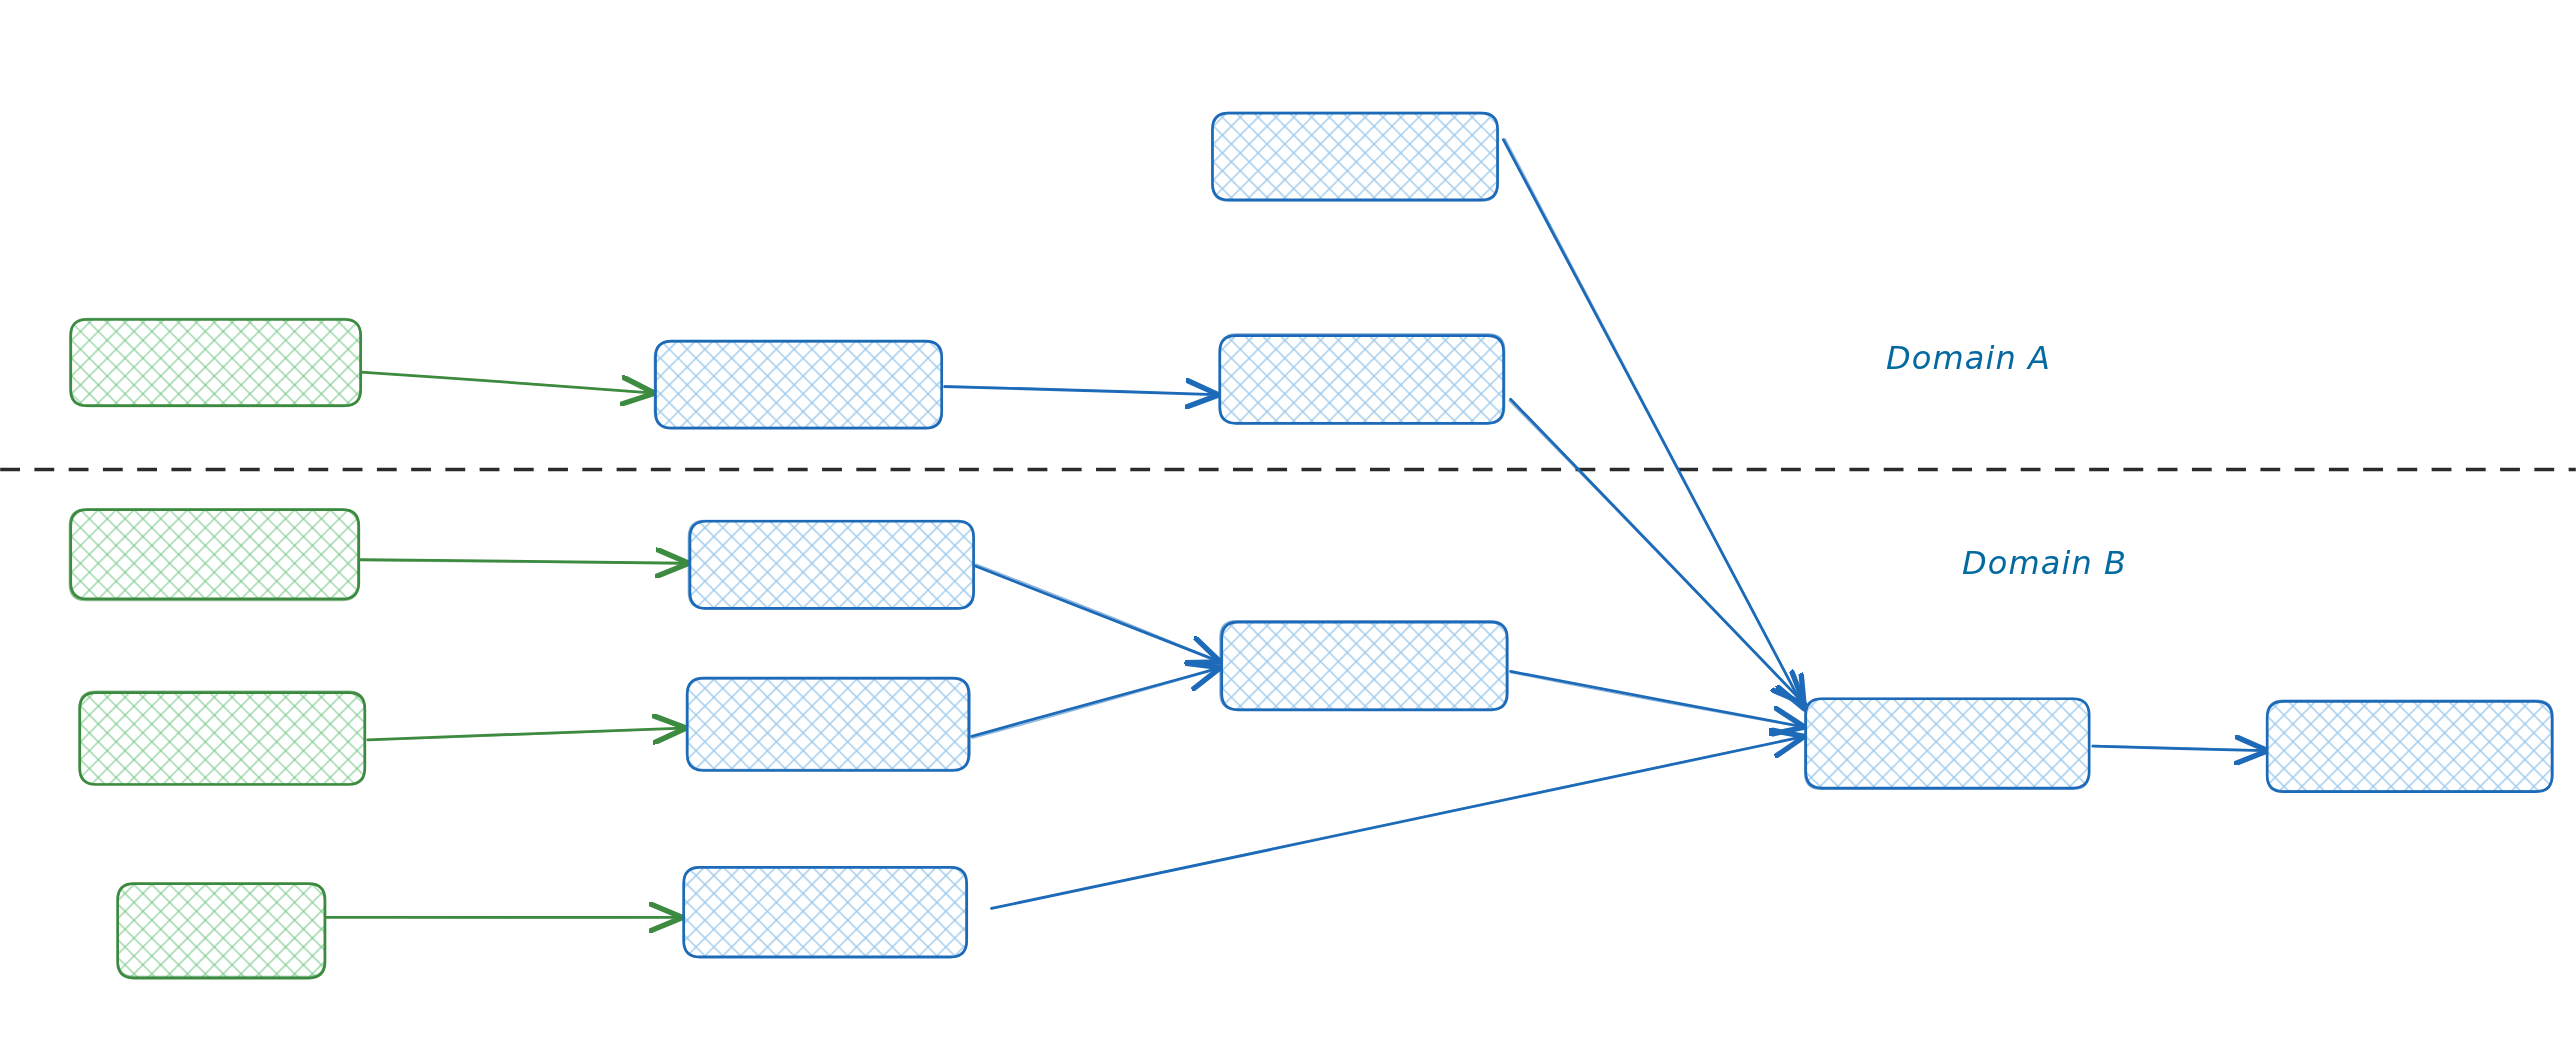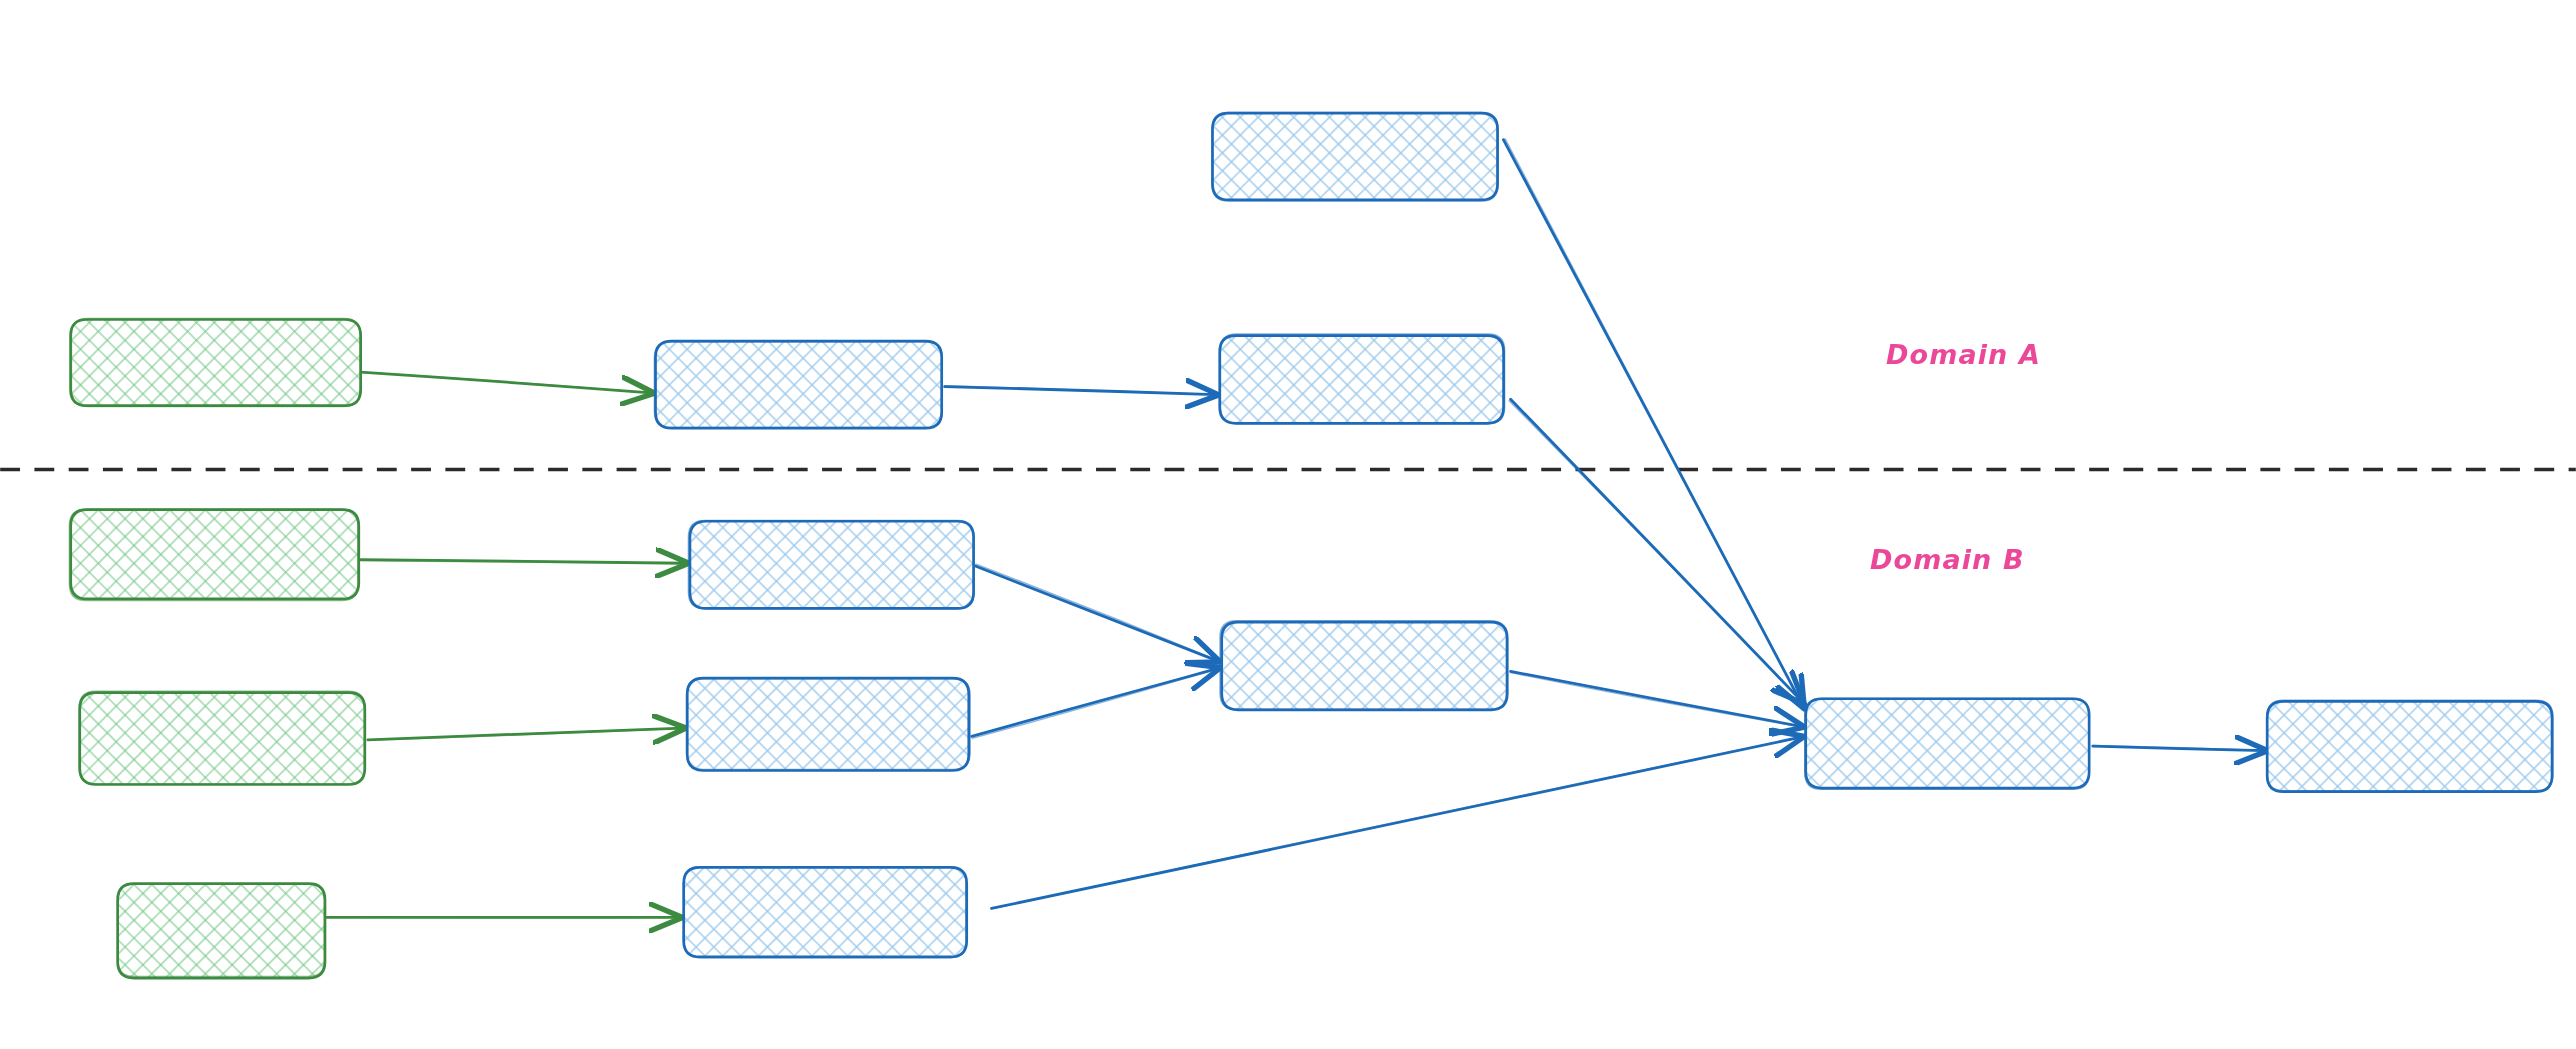--- a/index.html
+++ b/index.html
@@ -22,25 +22,25 @@
     position: absolute;
     top: 0;
     left: 0;
     width: 2576px;
     height: 1049px;
     display: block;
   }
   .domain-label {
     position: absolute;
     font-family: "DejaVu Sans", sans-serif;
-    font-size: 27px;
+    font-size: 32px;
     font-style: italic;
-    font-weight: 700;
+    font-weight: 400;
     letter-spacing: 1.1px;
-    color: #ec4899;
+    color: #0369a1;
     white-space: nowrap;
     user-select: none;
   }
   .node-rect {
     stroke-linejoin: round;
     stroke-linecap: round;
   }
   .edge-path {
     fill: none;
     stroke-linecap: round;
@@ -193,16 +193,16 @@
         </g>
         <g>
           <path class="node-rect" d="M2532.67848073761,778.3858379065059 L2814.077394726919,778.3858379065059 Q2832.077394726919,778.3858379065059 2832.077394726919,796.3858379065059 L2832.077394726919,859.6938928384334 Q2832.077394726919,877.6938928384334 2814.077394726919,877.6938928384334 L2532.67848073761,877.6938928384334 Q2514.67848073761,877.6938928384334 2514.67848073761,859.6938928384334 L2514.67848073761,796.3858379065059 Q2514.67848073761,778.3858379065059 2532.67848073761,778.3858379065059 Z" fill="url(#hatch-blue)" stroke="none"></path>
           <path class="node-rect" d="M2533.5298907269025,778.3218721908052 L2813.6680747158593,778.3218721908052 Q2831.6680747158593,778.3218721908052 2831.6680747158593,796.3218721908052 L2831.6680747158593,860.4260903993621 Q2831.6680747158593,878.4260903993621 2813.6680747158593,878.4260903993621 L2533.5298907269025,878.4260903993621 Q2515.5298907269025,878.4260903993621 2515.5298907269025,860.4260903993621 L2515.5298907269025,796.3218721908052 Q2515.5298907269025,778.3218721908052 2533.5298907269025,778.3218721908052 Z" fill="none" stroke="#1d6bb8" stroke-width="3" opacity="1"></path>
           <path class="node-rect" d="M2533.4294090216513,777.2655409798957 L2814.4133376872633,777.2655409798957 Q2832.4133376872633,777.2655409798957 2832.4133376872633,795.2655409798957 L2832.4133376872633,859.5276686159893 Q2832.4133376872633,877.5276686159893 2814.4133376872633,877.5276686159893 L2533.4294090216513,877.5276686159893 Q2515.4294090216513,877.5276686159893 2515.4294090216513,859.5276686159893 L2515.4294090216513,795.2655409798957 Q2515.4294090216513,777.2655409798957 2533.4294090216513,777.2655409798957 Z" fill="none" stroke="#1d6bb8" stroke-width="2" opacity="0.55"></path>
         </g>
       </g>
   </svg>
 
   <div class="domain-label" id="label-domain-a" style="left: 1886px; top: 339px;">Domain A</div>
-  <div class="domain-label" id="label-domain-b" style="left: 1870px; top: 544px;">Domain B</div>
+  <div class="domain-label" id="label-domain-b" style="left: 1962px; top: 544px;">Domain B</div>
 
 </div>
 
 
 </body></html>

